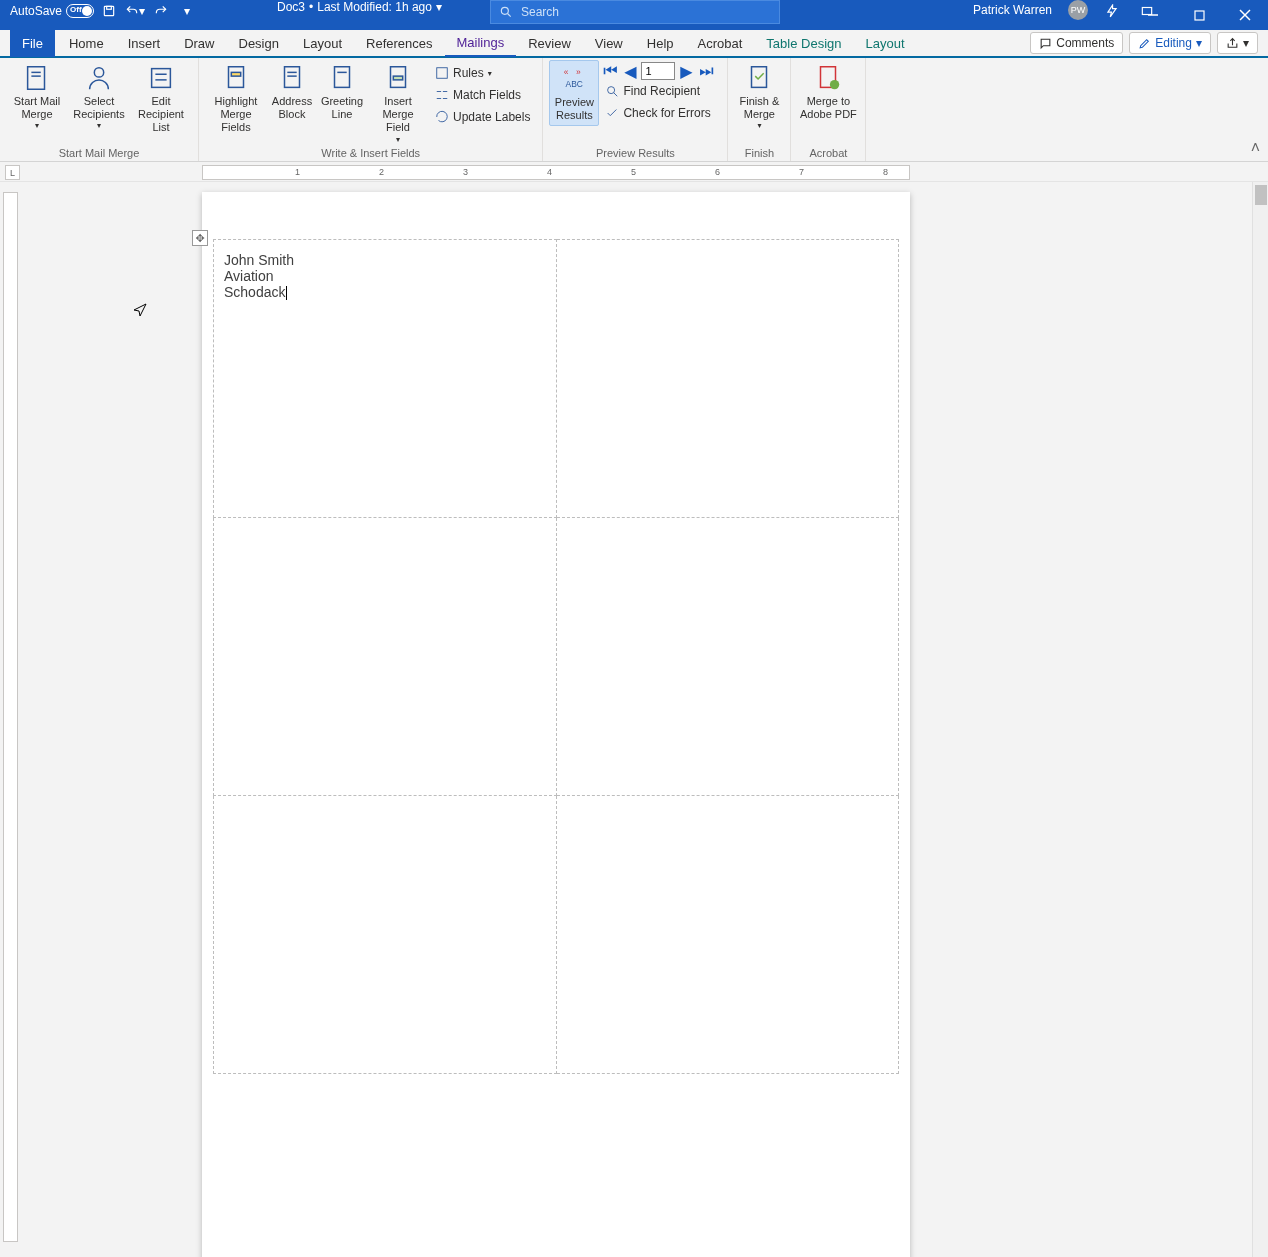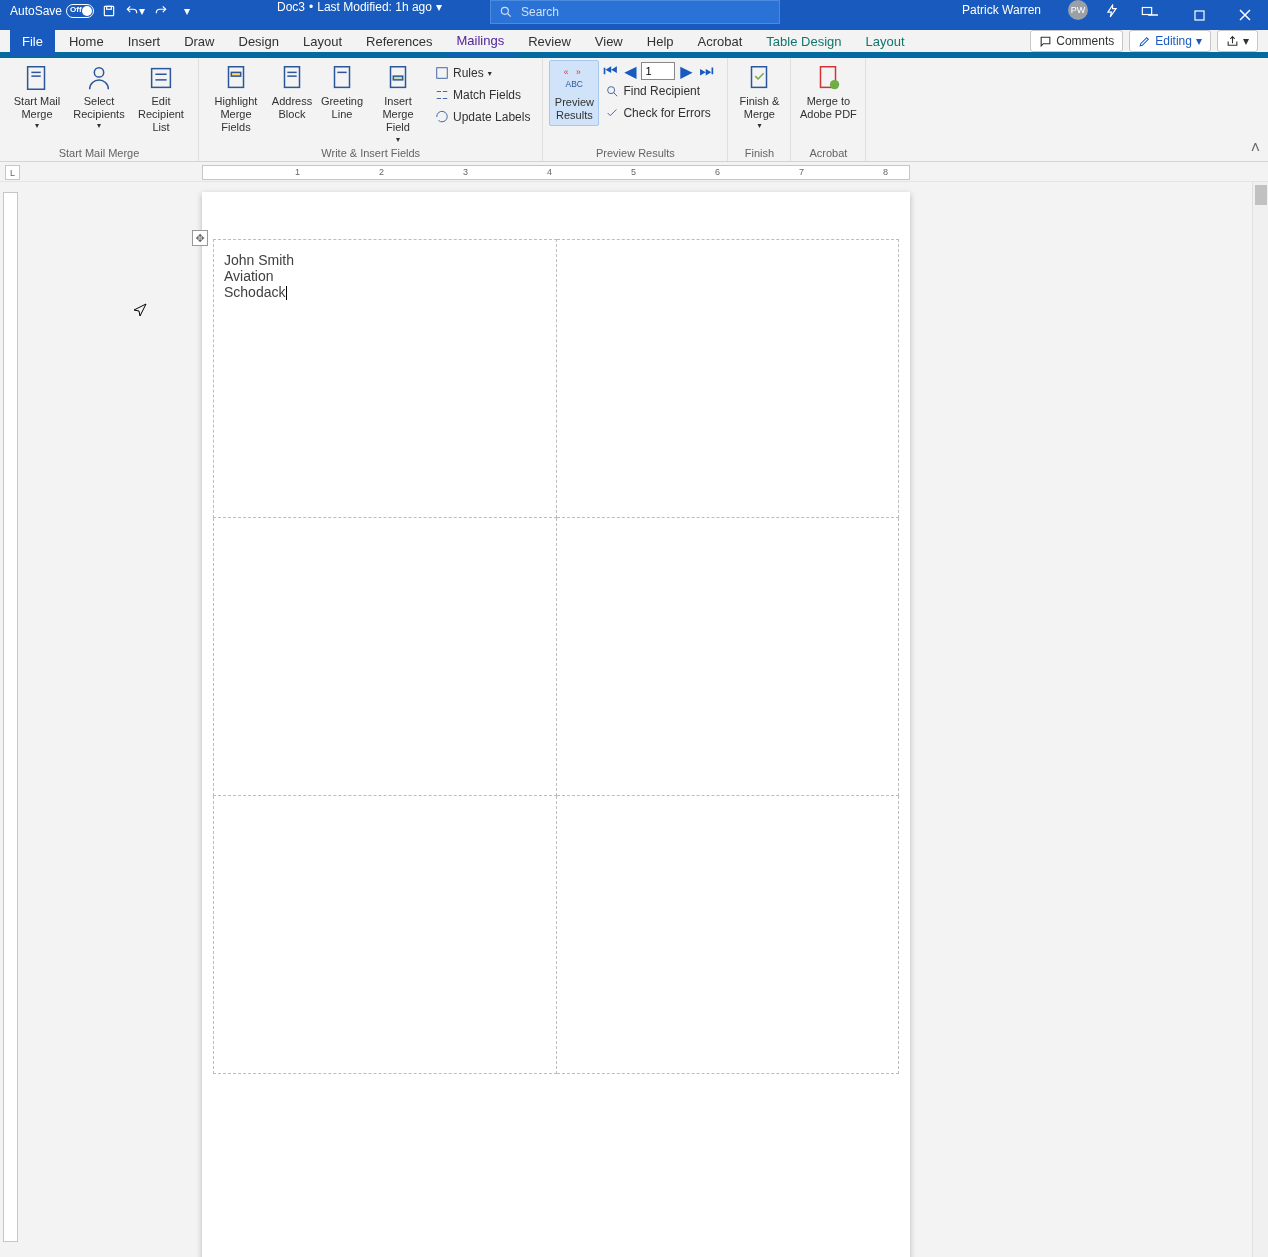--- a/index.html
+++ b/index.html
@@ -8,27 +8,27 @@
 
 .title-bar { height:30px; background:#185abd; display:flex; align-items:flex-start; color:#fff; font-size:12px; position:relative; }
 .title-left { display:flex; align-items:center; gap:4px; padding-left:10px; }
 .autosave-toggle { display:flex; align-items:center; gap:4px; }
 .toggle { width:28px; height:14px; border:1px solid #fff; border-radius:7px; position:relative;font-weight:bold; }
 .toggle::after { content:""; position:absolute; right:1px; top:1px; width:10px; height:10px; background:#fff; border-radius:50%; }
 .qat-btn { width:22px; height:22px; display:flex; align-items:center; justify-content:center; color:#fff; }
 .qat-btn svg { width:14px; height:14px; }
 .doc-name { position:absolute; left:277px; display:flex; align-items:center; gap:4px; }
 .search-box { position:absolute; left:490px; width:290px; height:24px; background:#2b72d6; border:1px solid #4a8ae0; display:flex; align-items:center; padding:0 8px; color:#cde0f7; font-size:12px; gap:8px; }
-.user-block { position:absolute; right:180px; display:flex; align-items:center; gap:11px; }
+.user-block { position:absolute; right:180px; display:flex; align-items:center; gap:0; }
 .user-avatar { width:20px; height:20px; border-radius:50%; background:#9aa0a6; display:flex; align-items:center; justify-content:center; font-size:9px;margin-left:16px; }
 .win-controls { position:absolute; right:0; display:flex; }
 .win-btn { width:46px; height:30px; display:flex; align-items:center; justify-content:center; color:#fff; }
 
 
-.ribbon-tabs { height:28px; background:#f3f3f3; border-bottom:6px solid #0369a1; display:flex; align-items:center; padding-left:10px; position:relative; }
+.ribbon-tabs { height:28px; background:#f3f3f3; border-bottom:2px solid #0369a1; display:flex; align-items:center; padding-left:10px; position:relative; }
 .tab { padding:0 12px; height:28px; display:flex; align-items:center; font-size:13px; color:#323130; }
 .tab.file { background:#185abd; color:#fff; margin-right:2px; }
 .tab.active { color:#4c1d95; border-bottom:2px solid #185abd; }
 .tab.contextual { color:#0f766e; }
 .tabs-right { position:absolute; right:10px; display:flex; align-items:center; gap:6px; }
 .comments-btn, .editing-btn, .share-btn { display:flex; align-items:center; gap:4px; font-size:12px; color:#323130; padding:3px 8px; border:1px solid #c8c6c4; border-radius:3px; background:#fff; }
 .editing-btn { color:#185abd; }
 
 
 .ribbon { height:104px; background:#f3f3f3; border-bottom:1px solid #d4d4d4; display:flex; position:relative; }

